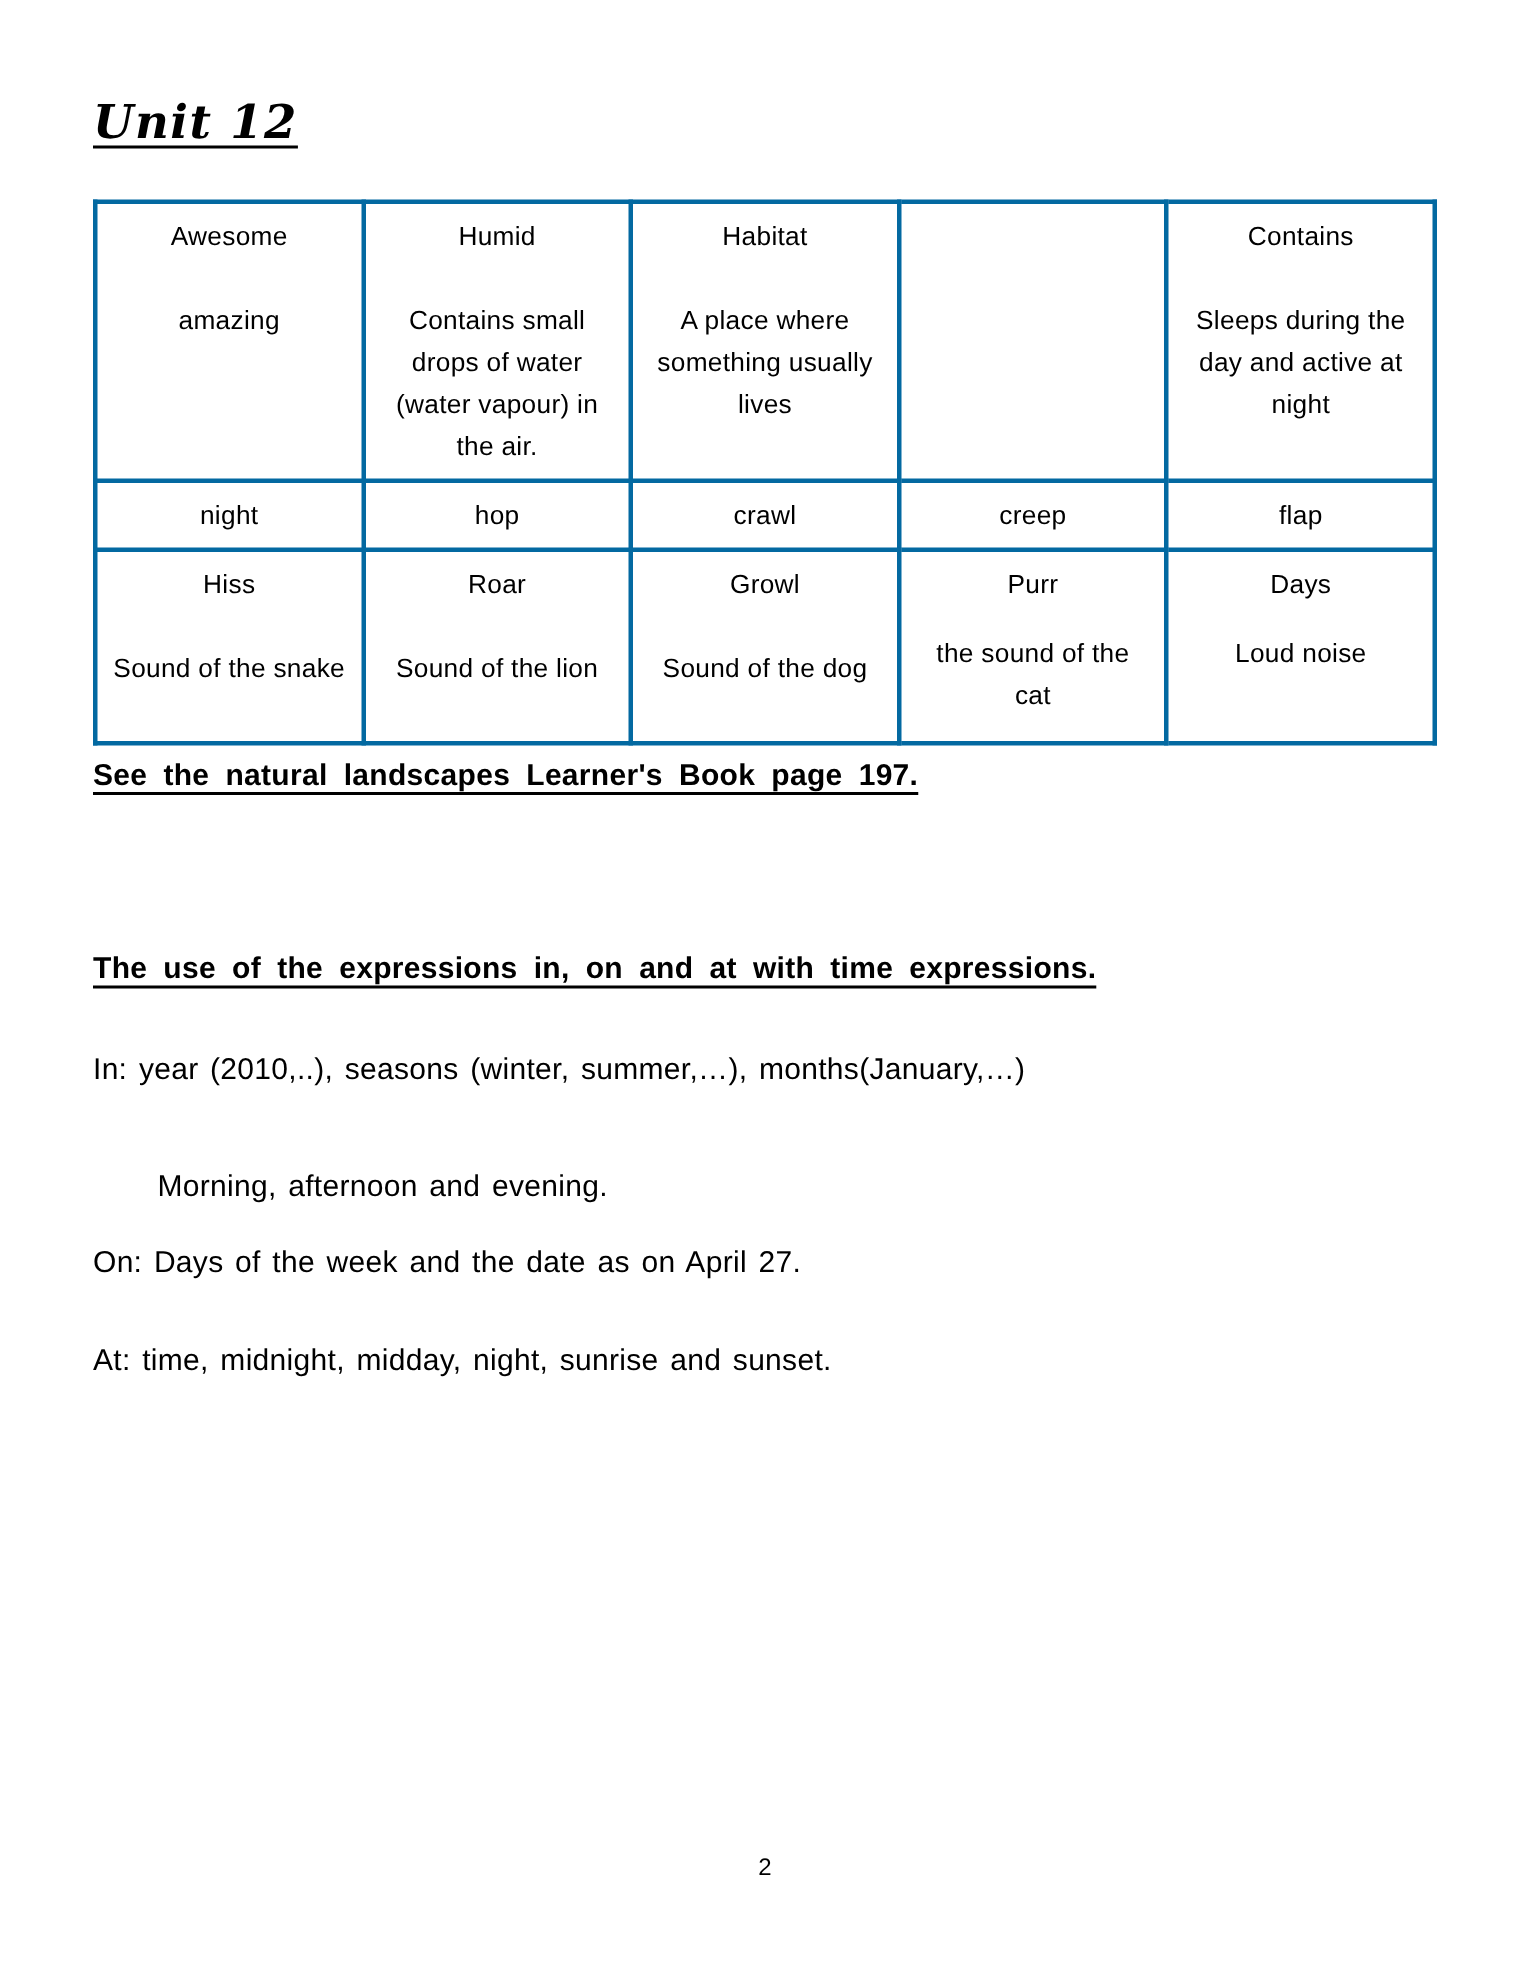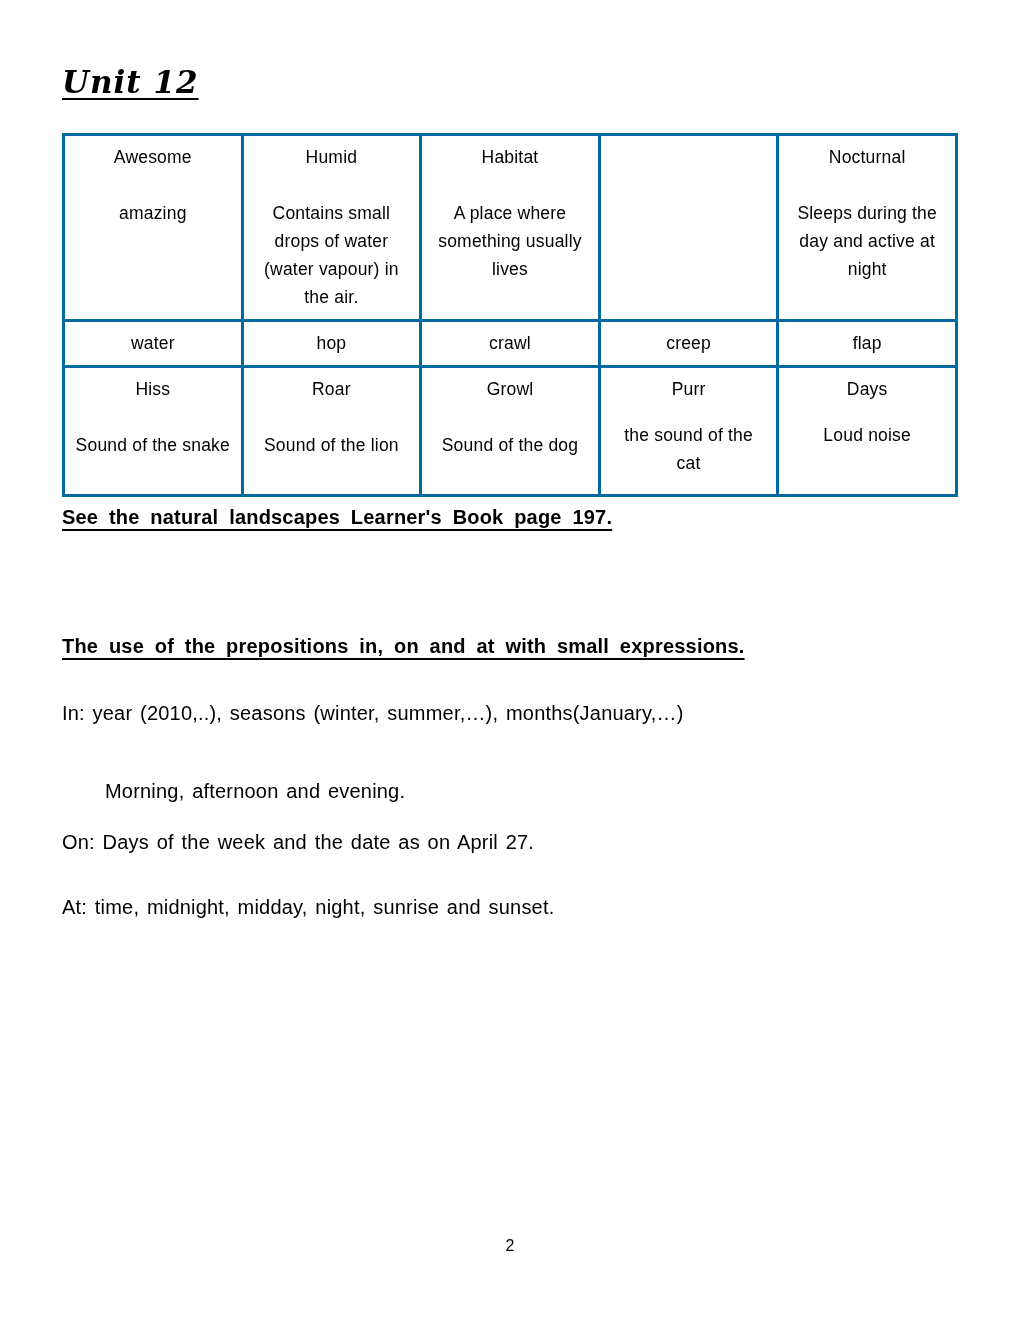--- a/index.html
+++ b/index.html
@@ -105,26 +105,26 @@
       </td>
       <td>
         <div class="term">Habitat</div>
         <div class="def">A place where something usually lives</div>
       </td>
       <td>
         <div class="term"></div>
         <div class="def"></div>
       </td>
       <td>
-        <div class="term">Nocturnal</div>
+        <div class="term">Contains</div>
         <div class="def">Sleeps during the day and active at night</div>
       </td>
     </tr>
     <tr class="r2">
-      <td>water</td>
+      <td>night</td>
       <td>hop</td>
       <td>crawl</td>
       <td>creep</td>
       <td>flap</td>
     </tr>
     <tr class="r3">
       <td>
         <div class="term">Hiss</div>
         <div class="def">Sound of the snake</div>
       </td>
@@ -143,21 +143,21 @@
       <td class="small">
         <div class="term">Days</div>
         <div class="def">Loud noise</div>
       </td>
     </tr>
   </tbody>
     </table>
 
   <div class="bold-underline see-note">See the natural landscapes Learner's Book page 197.</div>
 
-  <div class="bold-underline prep-heading">The use of the prepositions in, on and at with small expressions.</div>
+  <div class="bold-underline prep-heading">The use of the expressions in, on and at with time expressions.</div>
 
   <div class="body-line line-in">In: year (2010,..), seasons (winter, summer,…), months(January,…)</div>
   <div class="body-line line-morning">Morning, afternoon and evening.</div>
   <div class="body-line line-on">On: Days of the week and the date as on April 27.</div>
   <div class="body-line line-at">At: time, midnight, midday, night, sunrise and sunset.</div>
 
   <div class="page-number">2</div>
 
 </div>
 

